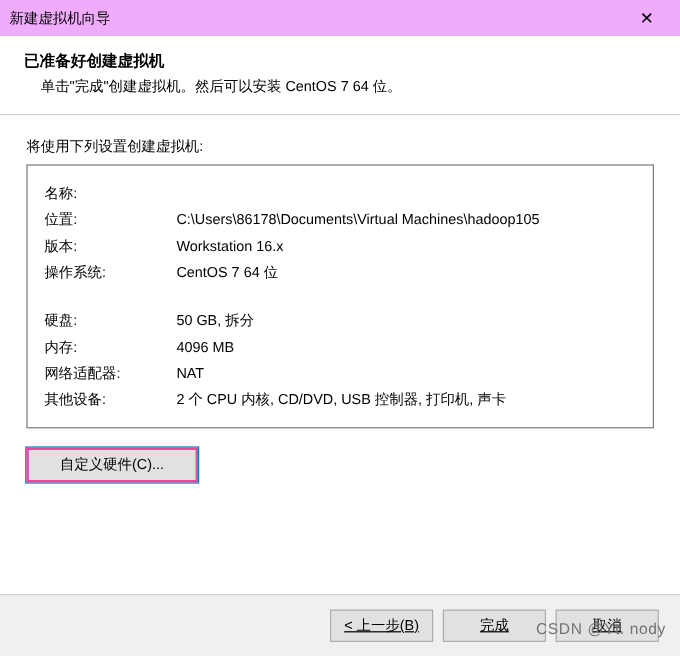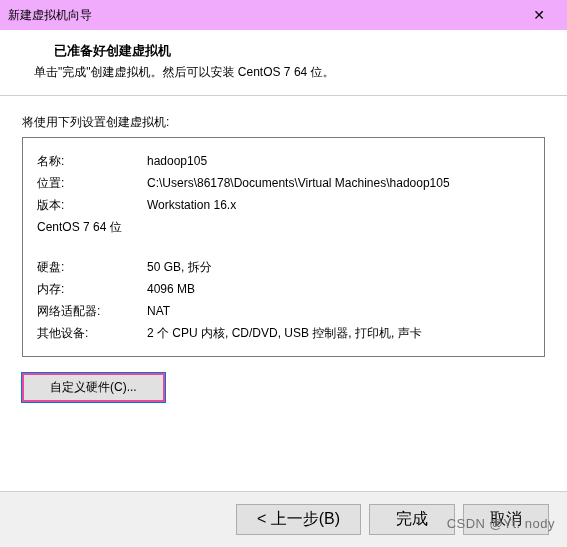--- a/index.html
+++ b/index.html
@@ -21,21 +21,21 @@
     }
     .titlebar-title { flex: 1; font-size: 12px; }
     .close-btn {
       width: 40px; height: 28px;
       display: flex; align-items: center; justify-content: center;
       font-size: 14px;
     }
     .header {
       padding: 12px 20px 14px 20px;
     }
-    .header-title { font-weight: bold; font-size: 13px; margin-bottom: 4px; margin-left: 34px; }
+    .header-title { font-weight: bold; font-size: 13px; margin-bottom: 4px; }
     .header-sub { font-size: 12px; padding-left: 14px; }
     .divider {
       height: 1px; background: #d0d0d0; margin: 0;
     }
     .content {
       padding: 18px 22px 10px 22px;
     }
     .intro { margin-bottom: 6px; }
     .settings-box {
       border: 1px solid #7a7a7a;
@@ -60,24 +60,25 @@
       border-top: 1px solid #d0d0d0;
       padding: 12px 18px;
       display: flex;
       justify-content: flex-end;
       gap: 8px;
       background: #f0f0f0;
     }
     .footer button {
       border: 1px solid #adadad;
       background: #e1e1e1;
-      padding: 4px 20px;
+      padding: 4px 10px;
       font-family: inherit;
-      font-size: 16px;
+      font-size: 12px;
       min-width: 86px;
+      text-decoration: underline;
     }
     .watermark {
       position: absolute;
       right: 12px;
       bottom: 16px;
       color: #737373;
       font-size: 13px;
       pointer-events: none;
       letter-spacing: 0.5px;
     }
@@ -96,31 +97,31 @@
 </div>
 
 <div class="divider"></div>
 
 <div class="content">
   <div class="intro">将使用下列设置创建虚拟机:</div>
 
   <div class="settings-box">
     <div class="row">
       <div class="label">名称:</div>
-      <div class="value">hadoop105</div>
     </div>
     <div class="row">
       <div class="label">位置:</div>
       <div class="value">C:\Users\86178\Documents\Virtual Machines\hadoop105</div>
     </div>
     <div class="row">
       <div class="label">版本:</div>
       <div class="value">Workstation 16.x</div>
     </div>
     <div class="row">
+      <div class="label">操作系统:</div>
       <div class="value">CentOS 7 64 位</div>
     </div>
     <div class="row spacer"></div>
     <div class="row">
       <div class="label">硬盘:</div>
       <div class="value">50 GB, 拆分</div>
     </div>
     <div class="row">
       <div class="label">内存:</div>
       <div class="value">4096 MB</div>

